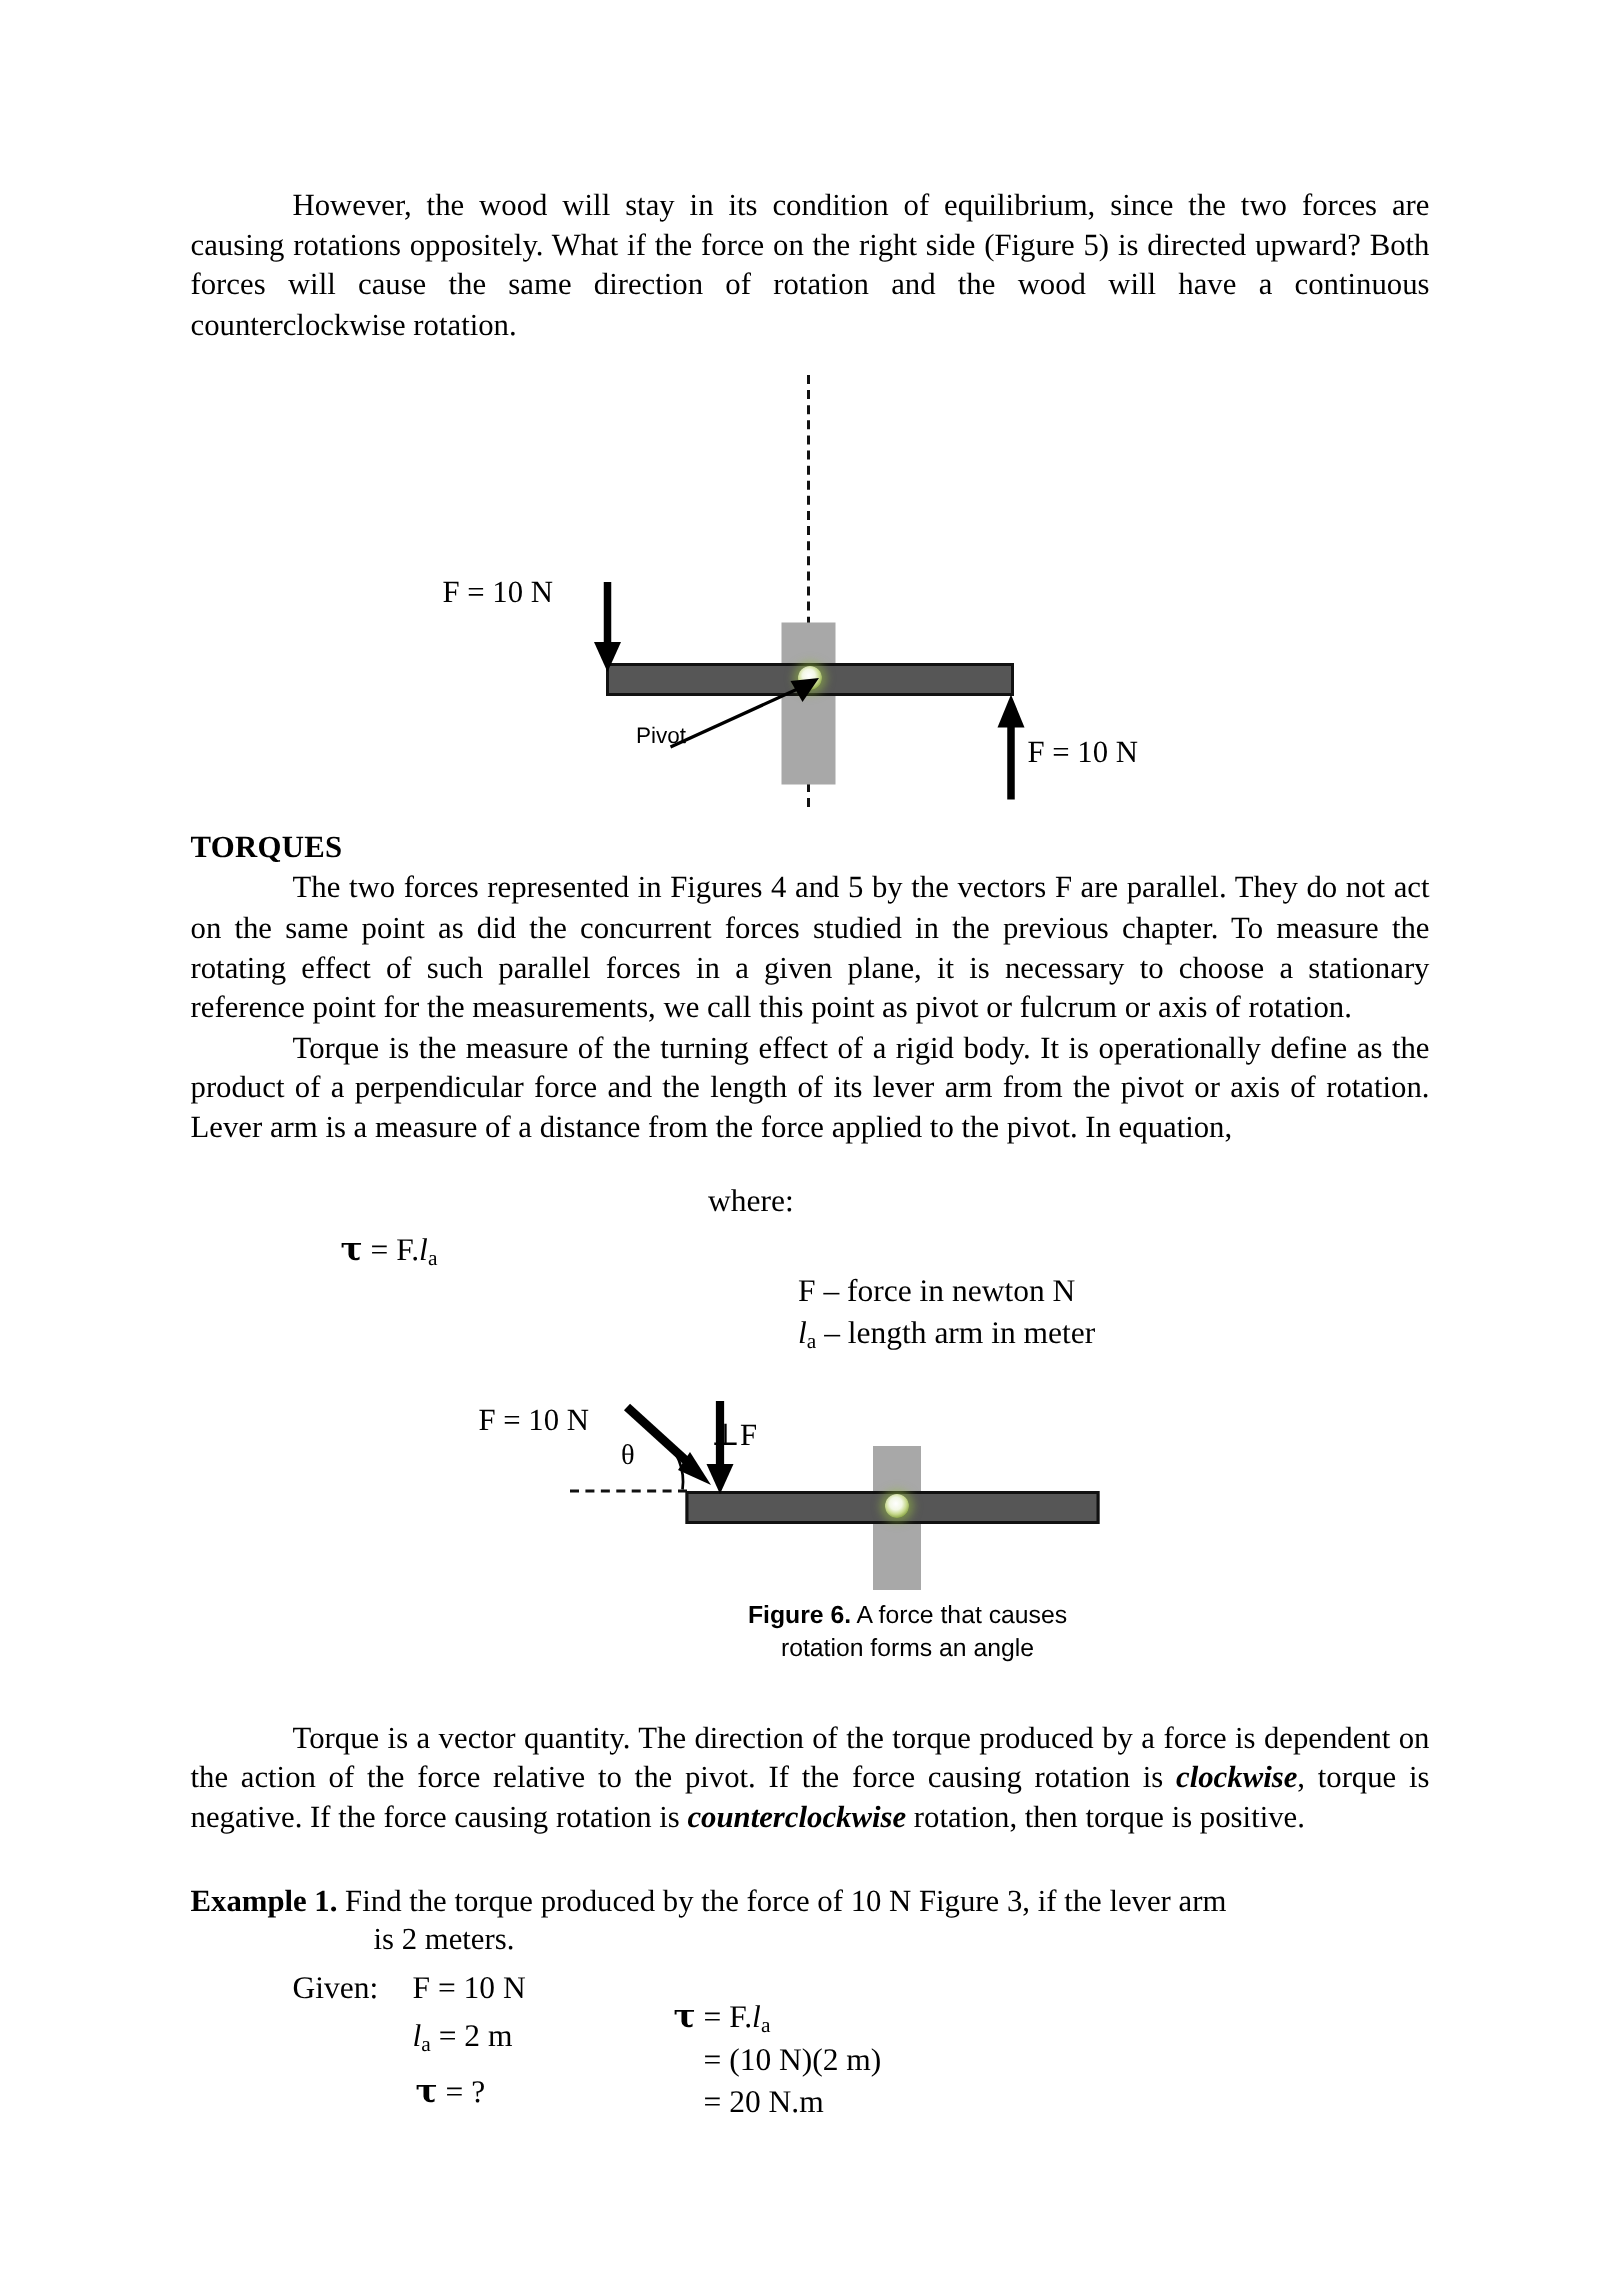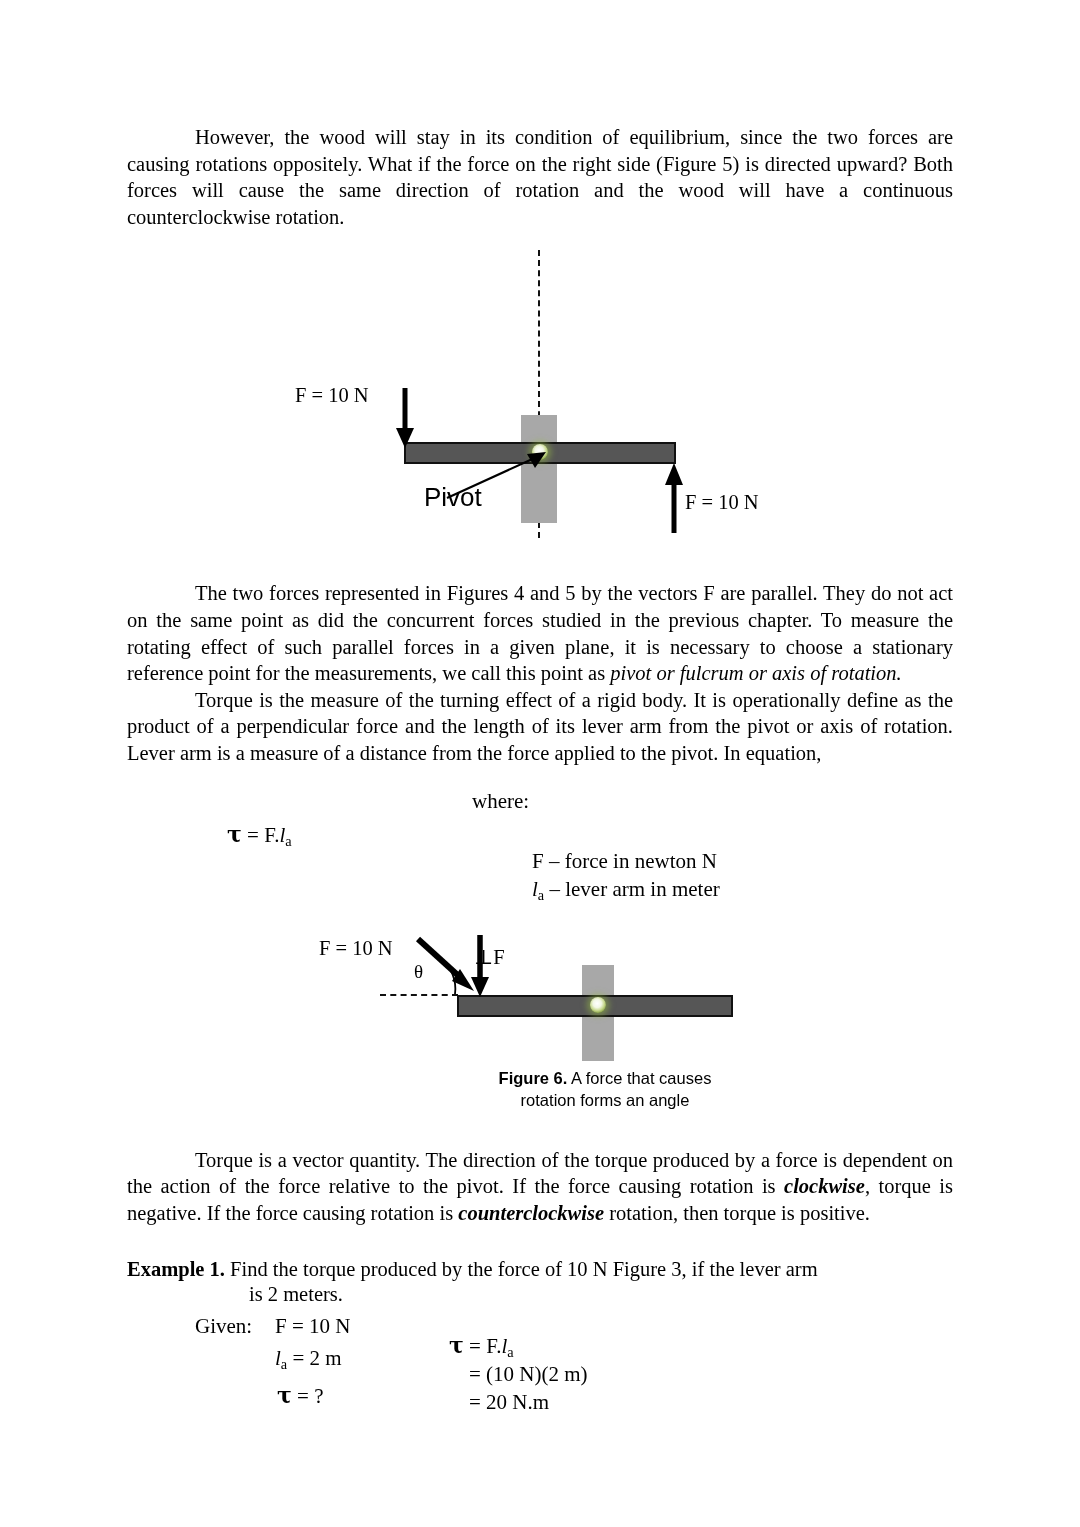--- a/index.html
+++ b/index.html
@@ -111,21 +111,21 @@
     font-family: "DejaVu Serif", "Liberation Serif", serif;
   }
   .ital { font-style: italic; }
   sub.subsc {
     font-size: 0.68em;
     vertical-align: -0.25em;
   }
   .abs { position: absolute; }
   .bold-italic { font-weight: bold; font-style: italic; }
   .bold { font-weight: bold; text-align: center; }
-  .italic { font-style: italic; }
+  .italic { }
 </style>
 </head>
 <body>
 
 <div class="page">
   <div class="content">
 
     <p class="body-text">However, the wood will stay in its condition of equilibrium, since the two forces are causing rotations oppositely. What if the force on the right side (Figure 5) is directed upward? Both forces will cause the same direction of rotation and the wood will have a continuous counterclockwise rotation.</p>
 
     <div class="figure-block" style="height:330px; margin-top:18px;">
@@ -150,39 +150,40 @@
 
       <div class="fig-label" style="left:168px; top:136px;">F = 10 N</div>
 
       <div class="fig-label" style="left:558px; top:243px;">F = 10 N</div>
 
       <svg class="abs" style="left:320px; top:200px;" width="105" height="52" viewBox="0 0 105 52">
         <line x1="0" y1="50" x2="92" y2="8" stroke="#000000" stroke-width="2.2"></line>
         <polygon points="99,4 80,6 88,20" fill="#000000"></polygon>
       </svg>
 
-      <div class="fig-label-sans" style="left:297px; top:234px; font-size:26px;">Pivot</div>
-
-    </div>
-
+      <div class="fig-label-sans" style="left:297px; top:234px; font-size:15px;">Pivot</div>
+
+    </div>
+
+    <div class="sec-heading" style="margin-top:-24px;">TORQUES</div>
 
     <p class="body-text" style="margin-top:2px;"><span>The two forces represented in Figures 4 and 5 by the vectors F are parallel. They do not act on the same point as did the concurrent forces studied in the previous chapter. To measure the rotating effect of such parallel forces in a given plane, it is necessary to choose a stationary reference point for the measurements, we call this point as </span><span class="italic">pivot or fulcrum or axis of rotation.</span></p>
 
     <p class="body-text">Torque is the measure of the turning effect of a rigid body. It is operationally define as the product of a perpendicular force and the length of its lever arm from the pivot or axis of rotation. Lever arm is a measure of a distance from the force applied to the pivot. In equation,</p>
 
     <div class="figure-block" style="height:130px; margin-top:22px;">
 
       <div class="eq abs" style="left:100px; top:32px;"><span class="tau">τ</span><span> = F.</span><span class="ital">l</span><sub class="subsc">a</sub></div>
 
       <div class="eq abs" style="left:345px; top:0px;">where:</div>
 
 
       <div class="eq abs" style="left:405px; top:60px;">F – force in newton N</div>
 
-      <div class="eq abs" style="left:405px; top:88px;"><span class="ital">l</span><sub class="subsc">a</sub><span> – lever arm in meter</span></div>
+      <div class="eq abs" style="left:405px; top:88px;"><span class="ital">l</span><sub class="subsc">a</sub><span> – length arm in meter</span></div>
     </div>
 
 
     <div class="figure-block" style="height:200px; margin-top:14px;">
 
       <div class="post" style="left:455px; top:32px; width:32px; height:96px;"></div>
 
       <div class="beam" style="left:330px; top:62px; width:276px; height:22px;"></div>
 
       <div class="pivot-dot" style="left:463px; top:64px;"></div>

